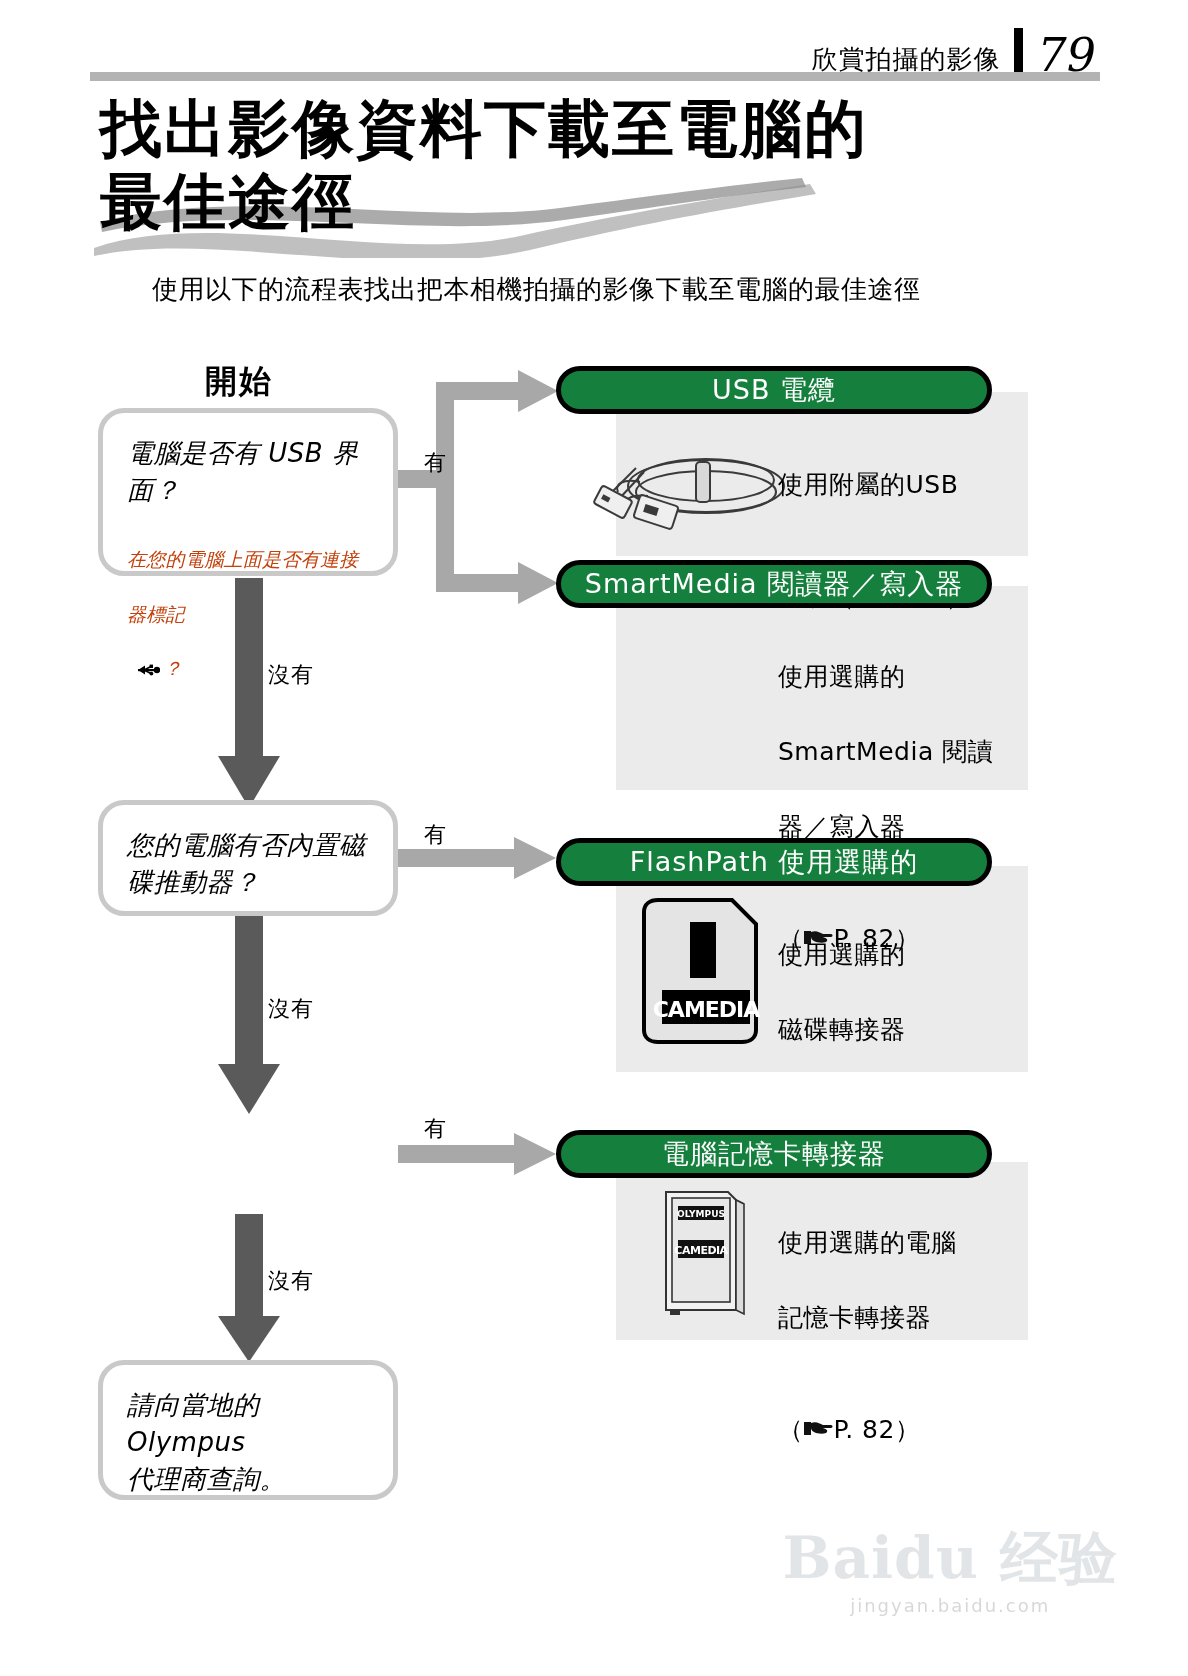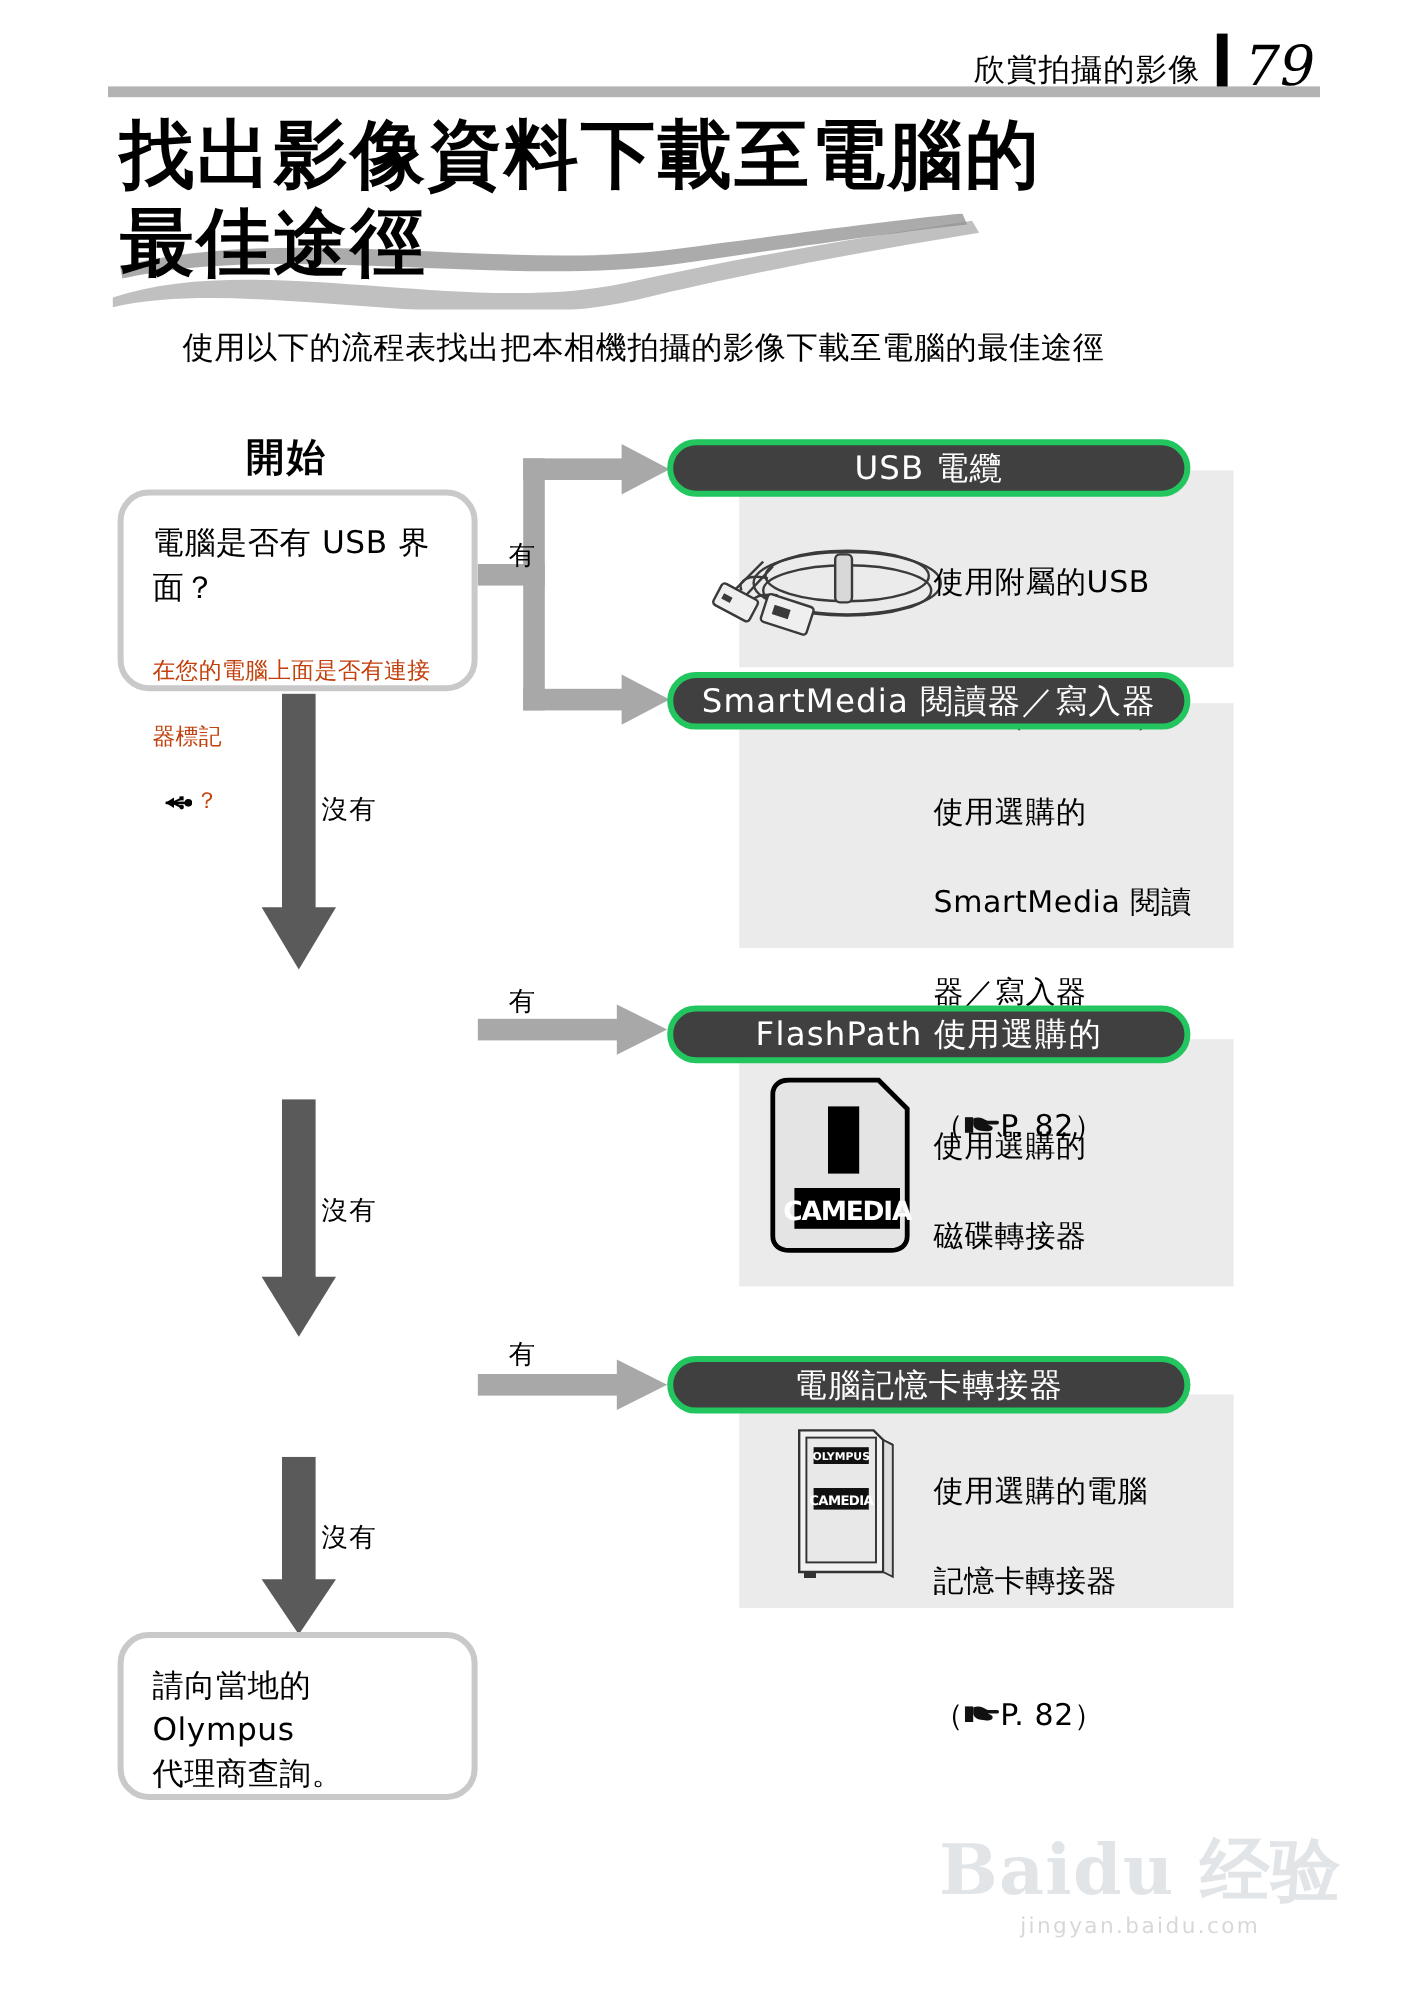--- a/index.html
+++ b/index.html
@@ -97,20 +97,21 @@
     letter-spacing: 2px;
   }
 
   .decision {
     position: absolute;
     box-sizing: border-box;
     border: 5px solid #c9c9c9;
     border-radius: 26px;
     background: #fff;
     padding: 22px 24px 16px 24px;
+    font-style: italic;
   }
   .decision .q {
     font-size: 26px;
     line-height: 1.42;
     letter-spacing: 0.5px;
     white-space: pre-line;
   }
   .decision .sub {
     font-size: 19px;
     line-height: 1.45;
@@ -138,22 +139,22 @@
   
   .result-panel {
     position: absolute;
     background: #ebebeb;
   }
   .pill {
     position: absolute;
     box-sizing: border-box;
     height: 48px;
     border-radius: 24px;
-    background: #404040;
-    border: 5px solid #22c55e;
+    background: #15803d;
+    border: 5px solid #000000;
     color: #fff;
     display: flex;
     align-items: center;
     justify-content: center;
     font-size: 27px;
     letter-spacing: 1px;
     white-space: nowrap;
     z-index: 4;
   }
   .result-text {
@@ -252,20 +253,24 @@
     <path d="M120 194 L160 215 L120 236 Z" fill="#a8a8a8"></path>
   </svg>
   <div class="label-yes" style="left:424px; top:448px;">有</div>
 
   <svg class="v-arrow" style="left:216px; top:578px; width:66px; height:232px;" viewBox="0 0 66 232">
     <rect x="19" y="0" width="28" height="186" fill="#5a5a5a"></rect>
     <path d="M2 178 L64 178 L33 230 Z" fill="#5a5a5a"></path>
   </svg>
   <div class="label-no" style="left:268px; top:660px;">沒有</div>
 
+  <div class="decision" style="left:98px; top:800px; width:300px; height:116px;">
+    <div class="q">您的電腦有否內置磁
+碟推動器？</div>
+  </div>
 
   <svg class="h-arrow" style="left:398px; top:836px; width:160px; height:44px;" viewBox="0 0 160 44">
     <rect x="0" y="13" width="122" height="18" fill="#a8a8a8"></rect>
     <path d="M116 1 L158 22 L116 43 Z" fill="#a8a8a8"></path>
   </svg>
   <div class="label-yes" style="left:424px; top:820px;">有</div>
 
   <svg class="v-arrow" style="left:216px; top:916px; width:66px; height:200px;" viewBox="0 0 66 200">
     <rect x="19" y="0" width="28" height="156" fill="#5a5a5a"></rect>
     <path d="M2 148 L64 148 L33 198 Z" fill="#5a5a5a"></path>

